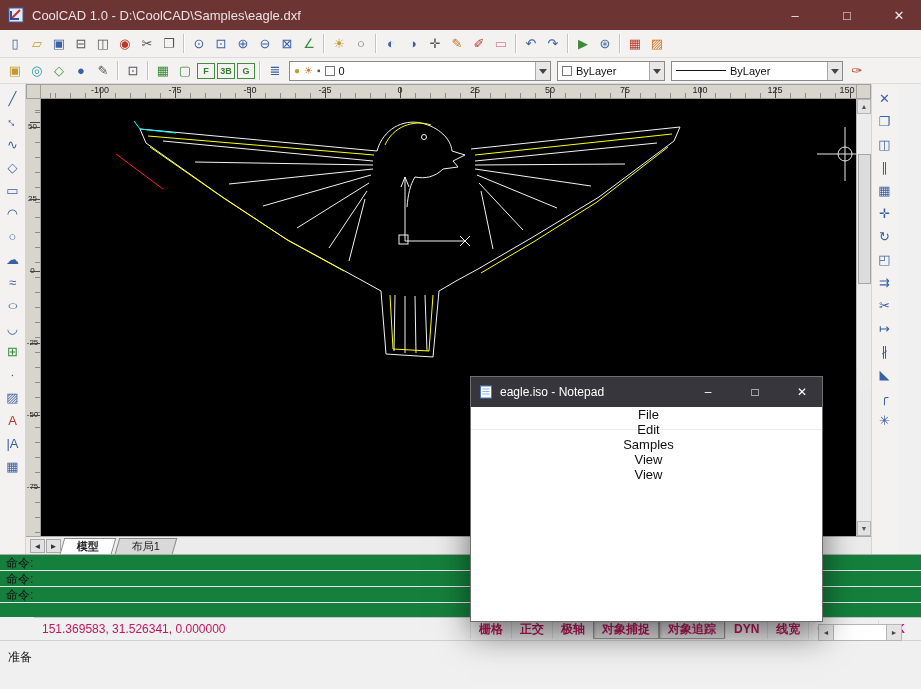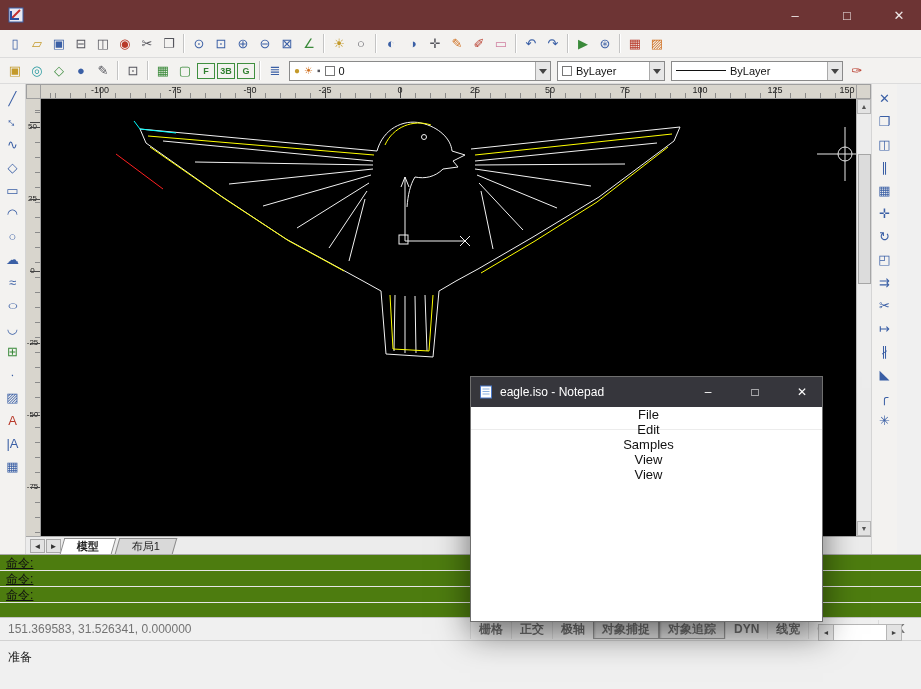--- a/index.html
+++ b/index.html
@@ -73,29 +73,29 @@
   .vthumb { width:13px; height:130px; margin-top:40px; background:#dcdcdc; border:1px solid #a6a6a6; }
   .vscroll .push { flex:1; }
 
   .tabrow { height:18px; display:flex; align-items:flex-end; background:#ececec; border-top:1px solid #a8a8a8; font-size:11px; color:#222; padding-left:4px; }
   .tab-arrow { width:15px; height:14px; font-size:8px; display:flex; align-items:center; justify-content:center; color:#333; background:#e2e2e2; border:1px solid #a8a8a8; margin:0 1px 1px 0; }
   .tab { height:16px; padding:0 14px; display:flex; align-items:center; border:1px solid #8a8a8a; border-bottom:none; background:#d9d9d9; transform:skewX(-16deg); margin-right:3px; }
   .tab > span { transform:skewX(16deg); }
   .tab.active { background:#fff; font-weight:bold; }
 
   
-  .command { height:63px; background:#4d7c0f; border-top:1px solid #aaa; font-size:12px; color:#111;text-decoration:underline; }
+  .command { height:63px; background:#15803d; border-top:1px solid #aaa; font-size:12px; color:#111; }
   .cmd-line { height:16px; line-height:16px; padding-left:6px; border-bottom:1px solid #e6e6e6; }
 
   .hscroll { position:absolute; left:818px; top:624px; width:84px; height:17px; display:flex; z-index:10; }
   .hbtn { width:16px; height:17px; display:flex; align-items:center; justify-content:center; font-size:7px; color:#444; background:#e3e3e3; border:1px solid #b6b6b6; }
   .htrack { flex:1; background:#fff; border-top:1px solid #b6b6b6; border-bottom:1px solid #b6b6b6; }
 
   
-  .statusbar { height:23px; display:flex; align-items:center; background:#f0f0f0; border-top:1px solid #c6c6c6; font-size:12px; color:#737373; padding:0 8px; }
+  .statusbar { height:23px; display:flex; align-items:center; background:#f0f0f0; border-top:1px solid #c6c6c6; font-size:12px; color:#be185d; padding:0 8px;margin-left:34px; }
   .toggles { margin-left:auto; display:flex; align-items:center; height:100%; }
   .toggle { padding:0 8px; height:19px; display:flex; align-items:center; border-left:1px solid #dcdcdc;font-weight:bold; }
   .toggle.pressed { border:1px solid #9a9a9a; background:#e5e5e5; box-shadow:inset 1px 1px 2px rgba(0,0,0,.18);text-align:right; }
   .bottombar { height:34px; display:flex; align-items:center; background:#f0f0f0; border-top:1px solid #d2d2d2; font-size:12px; color:#1a1a1a; padding:0 8px; }
 
   
   .notepad { position:absolute; left:470px; top:376px; width:353px; height:246px; background:#fff; border:1px solid #6f6f6f; box-shadow:0 12px 32px rgba(0,0,0,.55); z-index:50; display:flex; flex-direction:column; }
   .np-title { height:30px; background:#36363c; display:flex; align-items:center; gap:7px; padding-left:8px; color:#fff; font-size:12px; }
   .np-btn { width:40px; height:30px; display:flex; align-items:center; justify-content:center; color:#fff; font-size:12px; }
   .np-menu { height:23px; display:flex; align-items:center; font-size:13px; color:#111; background:#fff; border-bottom:1px solid #ececec; padding-left:4px;flex-direction:column; }
@@ -110,20 +110,21 @@
 <body>
 
 <div class="window">
 
   <div class="titlebar">
     <svg class="app-icon" viewBox="0 0 16 16">
       <rect x="1" y="1" width="14" height="14" fill="#e9e9f2" stroke="#3a5fa5"></rect>
       <path d="M3 12 L12 3" stroke="#c03030" stroke-width="2" fill="none"></path>
       <path d="M3 4 L3 12 L11 12" stroke="#2a4fa0" stroke-width="2" fill="none"></path>
     </svg>
+    <span>CoolCAD 1.0 - D:\CoolCAD\Samples\eagle.dxf</span>
     <span class="spacer"></span>
     <span class="win-btn">–</span>
     <span class="win-btn">□</span>
     <span class="win-btn">✕</span>
   </div>
 
 
   <div class="toolbar tb1">
     <span class="tbi cb">▯</span>
     <span class="tbi cy">▱</span>

